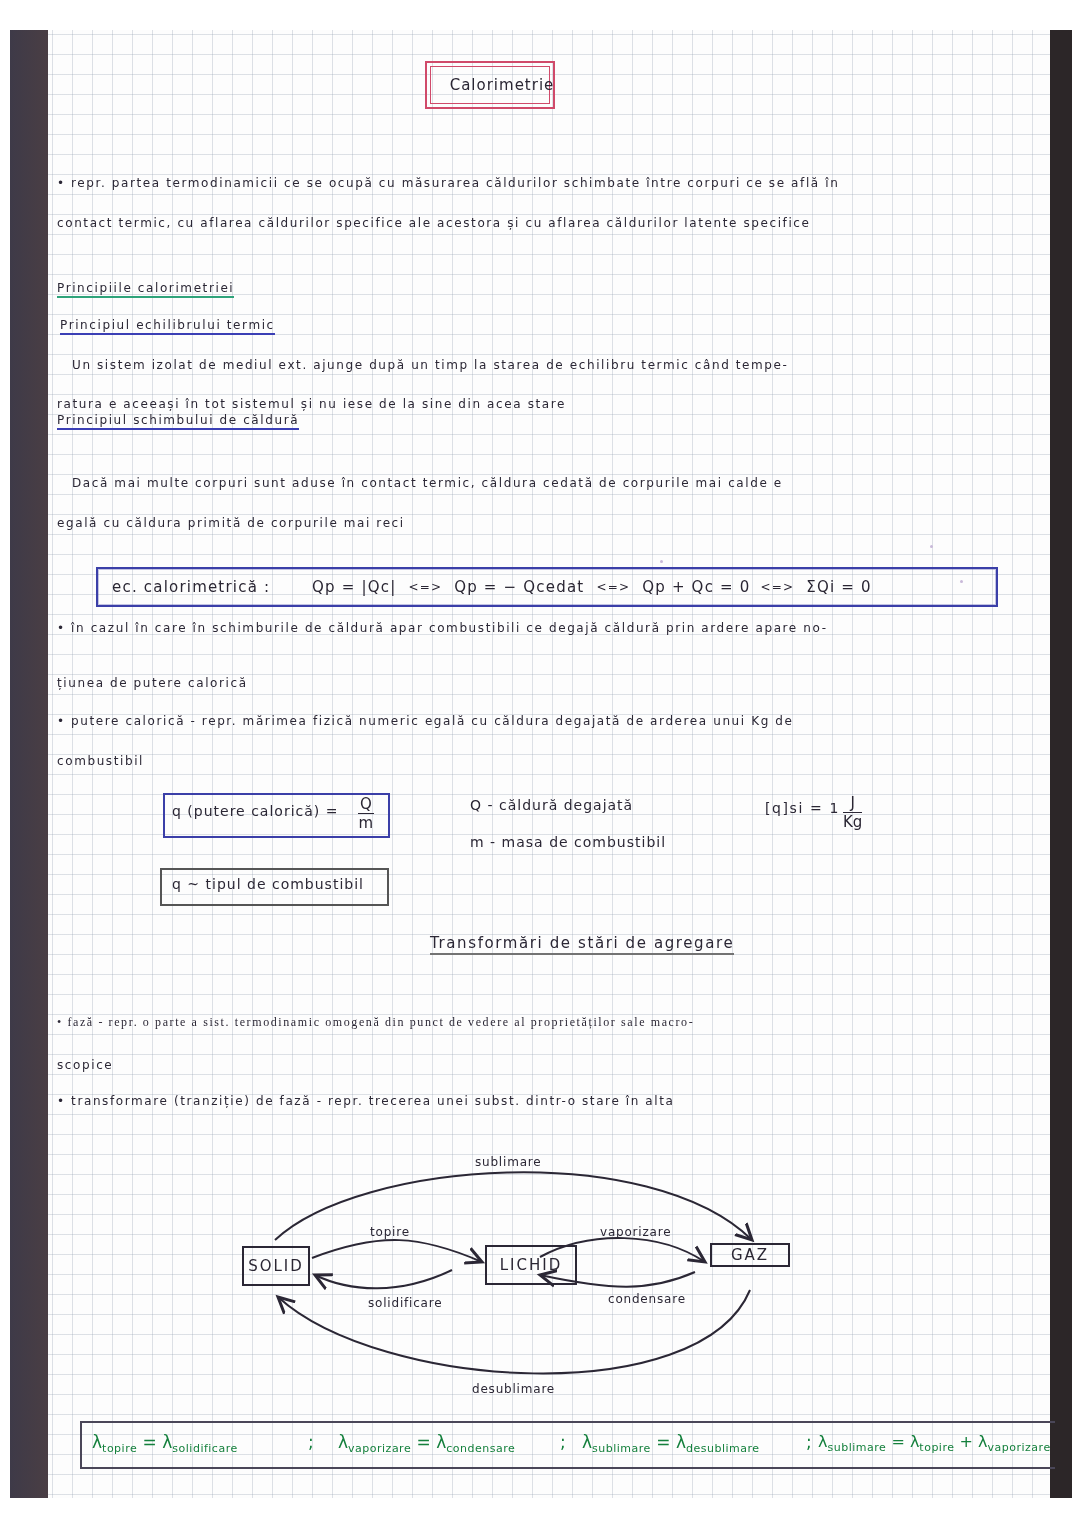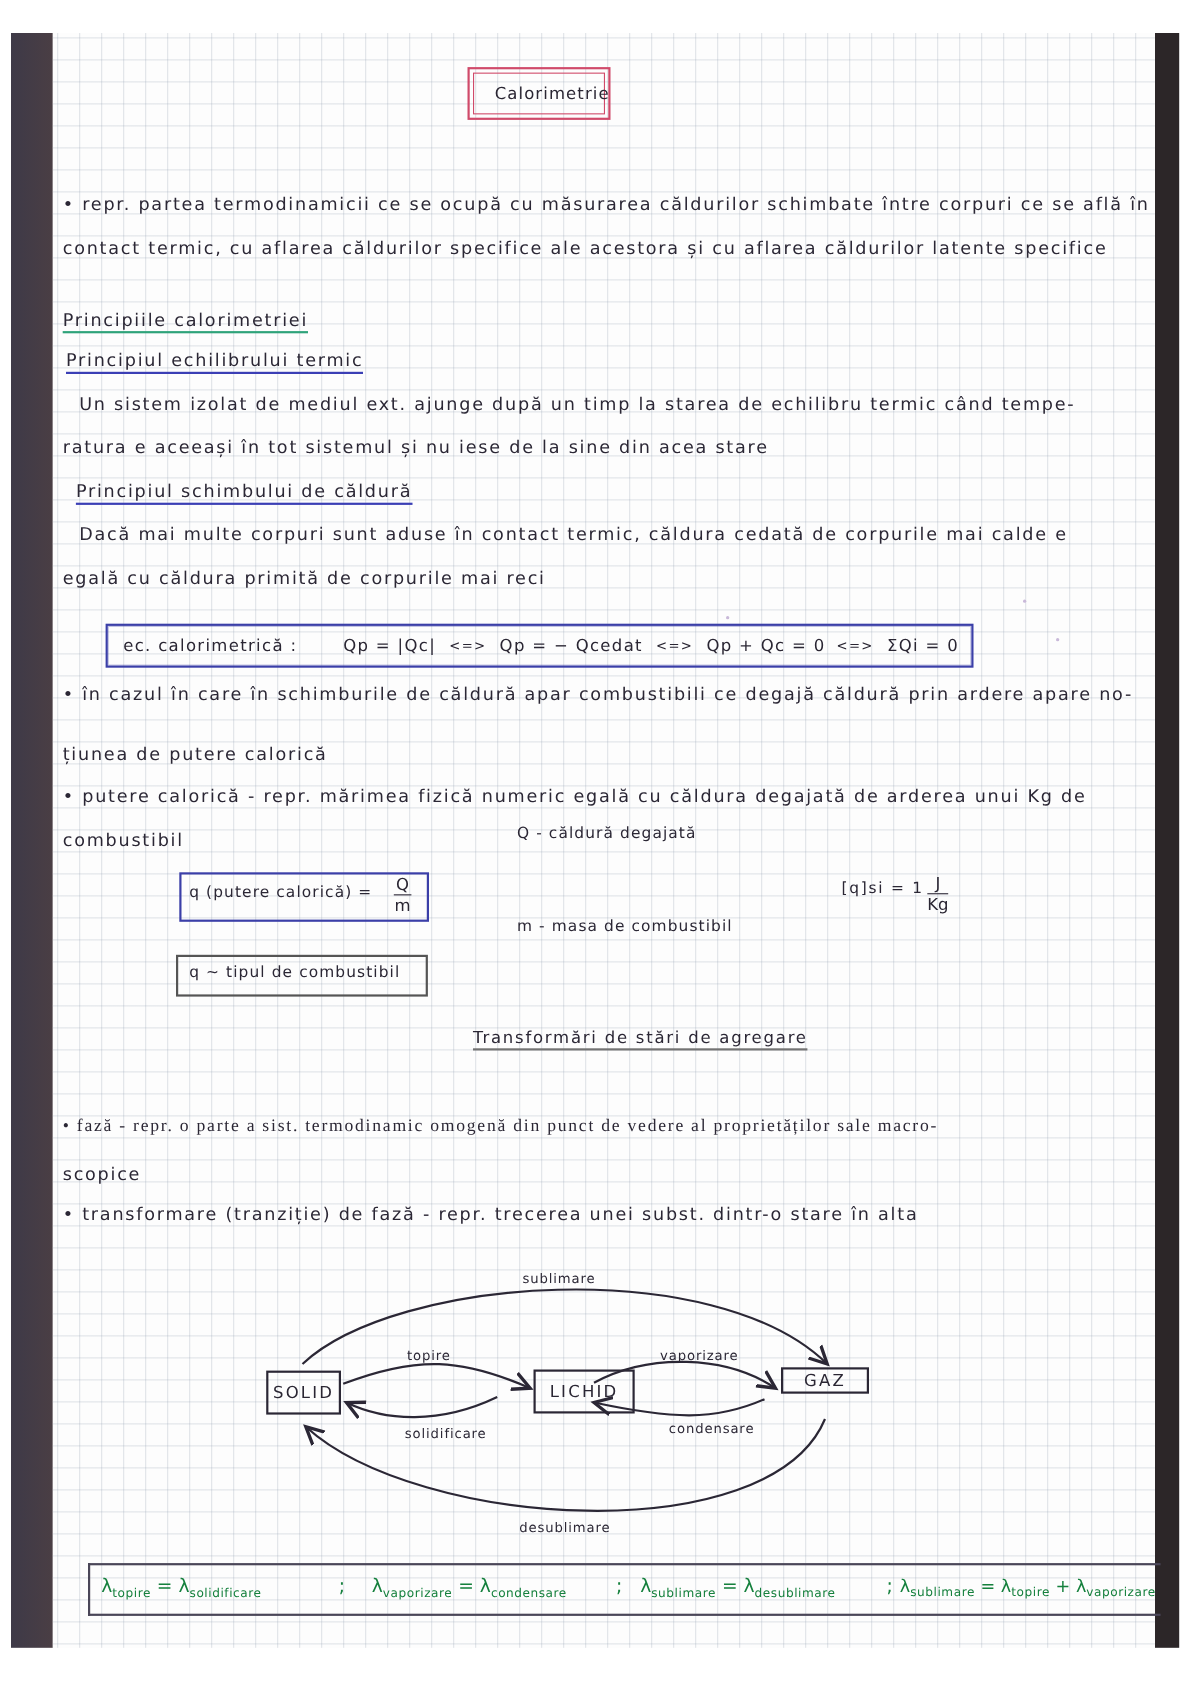--- a/index.html
+++ b/index.html
@@ -13,35 +13,35 @@
     background: #2c2628; }
   .paper {
     position: absolute; left: 48px; top: 30px; width: 1002px; height: 1468px;
     background-color: #fdfdfd;
     background-image:
       linear-gradient(to right, rgba(160,170,185,0.35) 1px, transparent 1px),
       linear-gradient(to bottom, rgba(160,170,185,0.35) 1px, transparent 1px);
     background-size: 20px 20px;
     background-position: 4px 4px;
   }
-  .txt { position: absolute; font-size: 16px; letter-spacing: 1.6px; white-space: nowrap; color: #2b2735; }
+  .txt { position: absolute; font-size: 12px; letter-spacing: 1.6px; white-space: nowrap; color: #2b2735; }
   .title-box {
     position: absolute; left: 425px; top: 61px; width: 130px; height: 48px;
     border: 2px solid #d04a6a; box-sizing: border-box;
   }
   .title-box .inner {
     position: absolute; left: 3px; top: 3px; right: 3px; bottom: 3px;
     border: 1.5px solid #d04a6a; display: flex; align-items: center; justify-content: center;
     font-size: 15px; letter-spacing: 1px; padding-left: 24px;
   }
   .u-green { border-bottom: 2px solid #2fa37a; padding-bottom: 1px; }
   .u-blue { border-bottom: 2px solid #3b3fb5; padding-bottom: 1px; }
   .u-red { border-bottom: 2px solid #737373; padding-bottom: 1px; }
   .eq-box {
-    position: absolute; left: 96px; top: 567px; width: 789px; height: 40px;
+    position: absolute; left: 96px; top: 567px; width: 902px; height: 40px;
     border: 2px solid #3b3fa8; box-sizing: border-box; display: flex; align-items: center;
     box-shadow: inset 0 0 0 1px rgba(59,63,168,0.3);
   }
   .eq-box span { font-size: 15px; letter-spacing: 1.2px; }
   .box-q { position: absolute; left: 163px; top: 793px; width: 227px; height: 45px;
     border: 2px solid #3b3fa8; box-sizing: border-box; }
   .box-tip { position: absolute; left: 160px; top: 868px; width: 229px; height: 38px;
     border: 2px solid #555; box-sizing: border-box; }
   .frac { position: absolute; text-align: center; font-size: 15px; }
   .frac .num { border-bottom: 1.5px solid #2b2735; padding: 0 2px; }
@@ -66,21 +66,21 @@
   <div class="inner">Calorimetrie</div>
 </div>
 
 <div class="txt" style="left:57px; top:176px;">• repr. partea termodinamicii ce se ocupă cu măsurarea căldurilor schimbate între corpuri ce se află în</div>
 <div class="txt" style="left:57px; top:216px;">contact termic, cu aflarea căldurilor specifice ale acestora și cu aflarea căldurilor latente specifice</div>
 
 <div class="txt u-green" style="left:57px; top:281px;">Principiile calorimetriei</div>
 <div class="txt u-blue" style="left:60px; top:318px;">Principiul echilibrului termic</div>
 <div class="txt" style="left:72px; top:358px;">Un sistem izolat de mediul ext. ajunge după un timp la starea de echilibru termic când tempe-</div>
 <div class="txt" style="left:57px; top:397px;">ratura e aceeași în tot sistemul și nu iese de la sine din acea stare</div>
-<div class="txt u-blue" style="left:57px; top:437px;margin-left:12px;">Principiul schimbului de căldură</div>
+<div class="txt u-blue" style="left:57px; top:413px;">Principiul schimbului de căldură</div>
 <div class="txt" style="left:72px; top:476px;">Dacă mai multe corpuri sunt aduse în contact termic, căldura cedată de corpurile mai calde e</div>
 <div class="txt" style="left:57px; top:516px;">egală cu căldura primită de corpurile mai reci</div>
 
 <div class="dots" style="left:660px; top:560px;"></div>
 <div class="dots" style="left:930px; top:545px;"></div>
 <div class="dots" style="left:960px; top:580px;"></div>
 
 <div class="eq-box">
   <span style="margin-left:14px; width:200px;">ec. calorimetrică :</span>
   <span style="margin-left:0;">Qp = |Qc|</span>
@@ -97,21 +97,21 @@
 <div class="txt" style="left:57px; top:714px;">• putere calorică - repr. mărimea fizică numeric egală cu căldura degajată de arderea unui Kg de</div>
 <div class="txt" style="left:57px; top:754px;">combustibil</div>
 
 <div class="box-q"></div>
 <div class="txt" style="left:172px; top:803px; font-size:14px; letter-spacing:1px;">q (putere calorică) =</div>
 <div class="frac" style="left:358px; top:795px;">
   <div class="num">Q</div>
   <div>m</div>
 </div>
 
-<div class="txt" style="left:470px; top:750px; font-size:14px; letter-spacing:1px;">Q - căldură degajată</div>
+<div class="txt" style="left:470px; top:797px; font-size:14px; letter-spacing:1px;">Q - căldură degajată</div>
 <div class="txt" style="left:470px; top:834px; font-size:14px; letter-spacing:1px;">m - masa de combustibil</div>
 
 <div class="txt" style="left:765px; top:800px; font-size:14px;">[q]si = 1</div>
 <div class="frac" style="left:843px; top:794px;">
   <div class="num">J</div>
   <div>Kg</div>
 </div>
 
 <div class="box-tip"></div>
 <div class="txt" style="left:172px; top:876px; font-size:14px; letter-spacing:1px;">q ~ tipul de combustibil</div>

